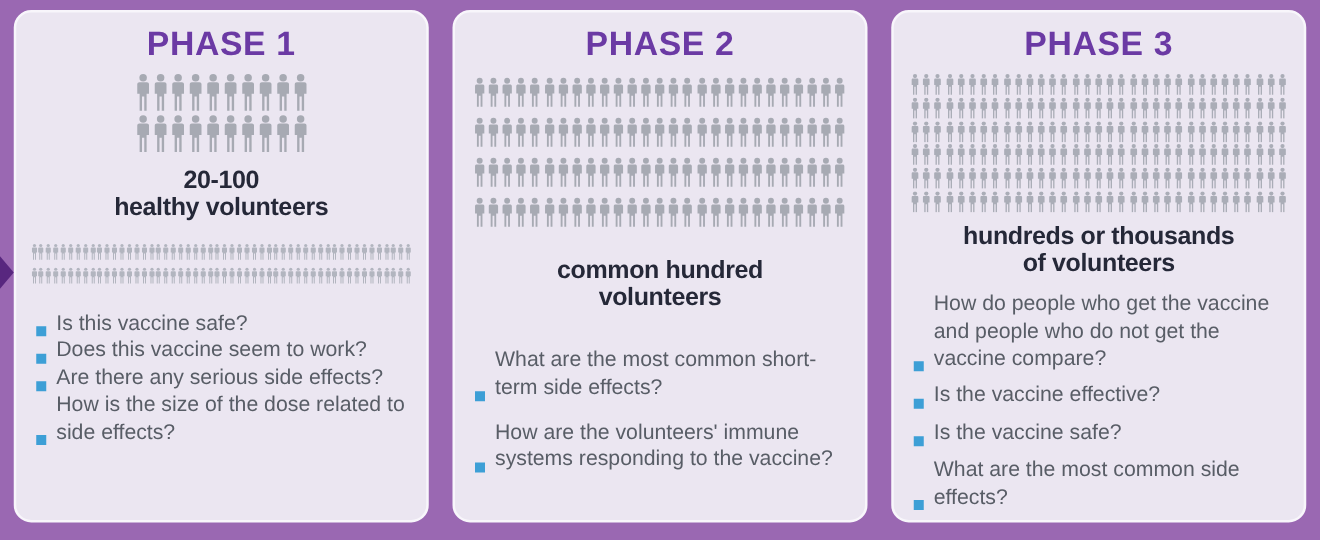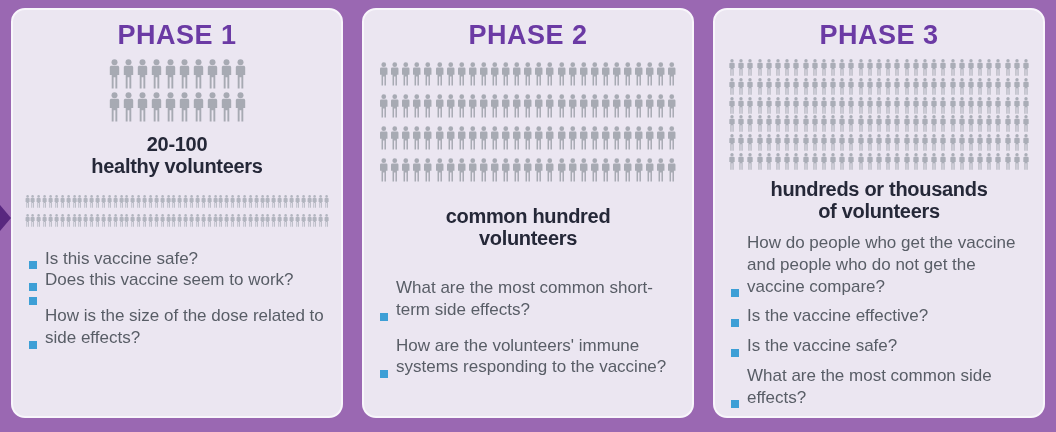--- a/index.html
+++ b/index.html
@@ -620,20 +620,21 @@
       <li class="q">
           <span class="bullet"></span>
           <span>Is this vaccine safe?</span>
         </li>
       <li class="q">
           <span class="bullet"></span>
           <span>Does this vaccine seem to work?</span>
         </li>
       <li class="q">
           <span class="bullet"></span>
+          <span>Are there any serious side effects?</span>
         </li>
       <li class="q">
           <span class="bullet"></span>
           <span>How is the size of the dose related to side effects?</span>
         </li>
     </ul>
   </section>
 
   <section class="panel p2">
     <h2 class="panel-title">PHASE 2</h2>

